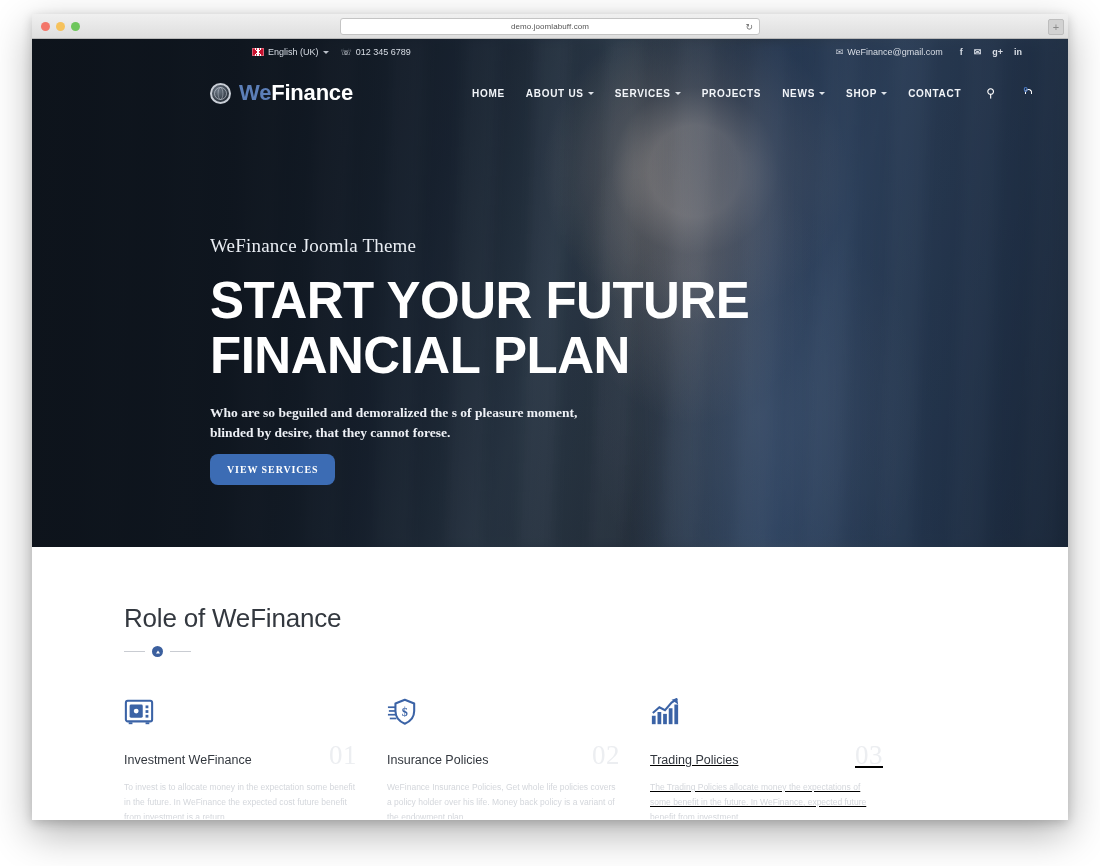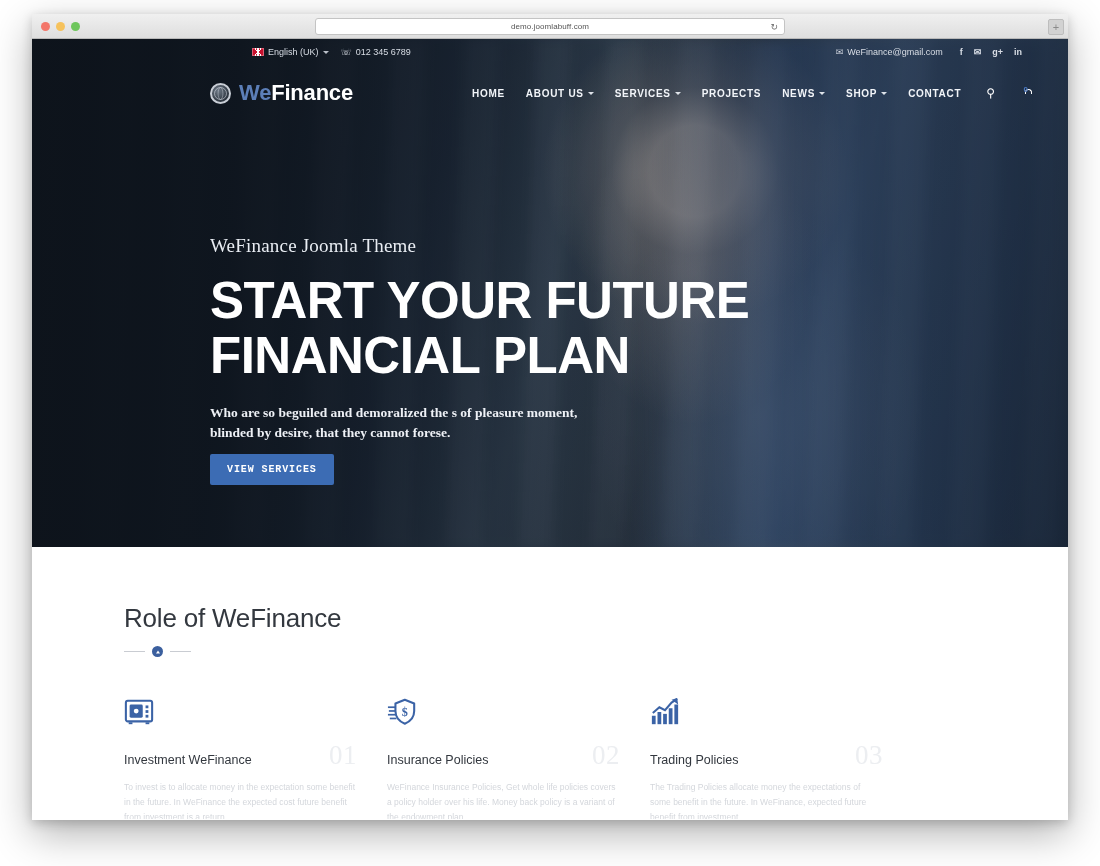--- a/index.html
+++ b/index.html
@@ -41,21 +41,21 @@
   .tl { width: 9px; height: 9px; border-radius: 50%; display: block; }
   .tl.red    { background: #f3766a; }
   .tl.yellow { background: #f6c25c; }
   .tl.green  { background: #6ec65c; }
 
   #url-bar {
     position: absolute;
     left: 50%;
     transform: translateX(-50%);
     top: 4px;
-    width: 470px;
+    width: 420px;
     height: 17px;
     background: #ffffff;
     border: 1px solid #c4c4c4;
     border-radius: 3px;
     display: flex;
     align-items: center;
     justify-content: center;
   }
   #url-text {
     font-size: 8px;
@@ -262,23 +262,23 @@
   }
   #hero-cta {
     display: inline-block;
     background: #3c6cb4;
     color: #ffffff;
     font-size: 10px;
     font-weight: bold;
     letter-spacing: 0.9px;
     padding: 10px 17px;
     border: none;
-    border-radius: 2px;
+    border-radius: 8px;
     cursor: pointer;
-    font-family: Liberation Mono, monospace;
+    font-family: Liberation Serif, serif;
   }
 
   
   #role-section {
     position: relative;
     background: #ffffff;
     padding: 56px 146px 0 92px;
     height: 272px;
   }
   #role-heading {
@@ -314,21 +314,21 @@
   #role-cards {
     display: flex;
     gap: 0;
   }
   .role-card {
     width: 233px;
     margin-right: 30px;
     border-bottom: 1px solid #ededf0;
     padding-bottom: 22px;
   }
-  .role-card:last-child { margin-right: 8px; }
+  .role-card:last-child { margin-right: 8px; text-decoration: underline; }
   .card-icon { height: 32px; margin-bottom: 13px; }
   .card-head {
     display: flex;
     align-items: baseline;
     justify-content: space-between;
   }
   .card-title {
     font-size: 12.5px;
     color: #32373e;
   }

